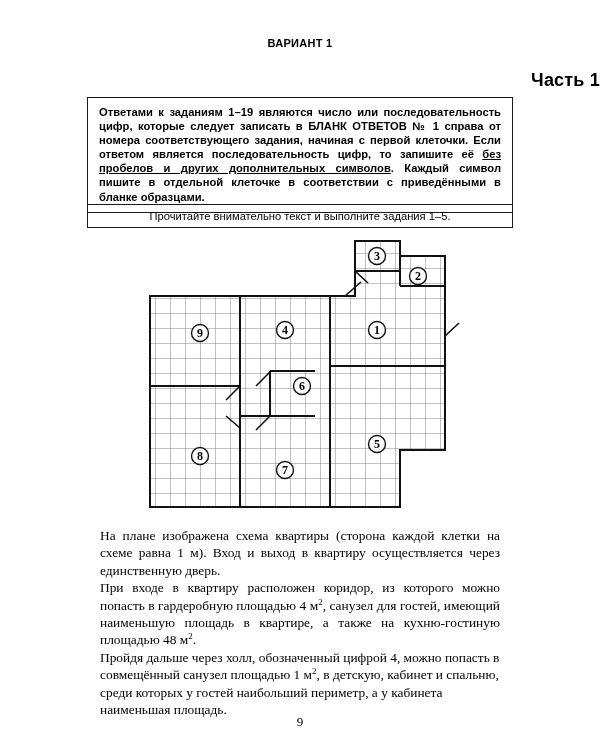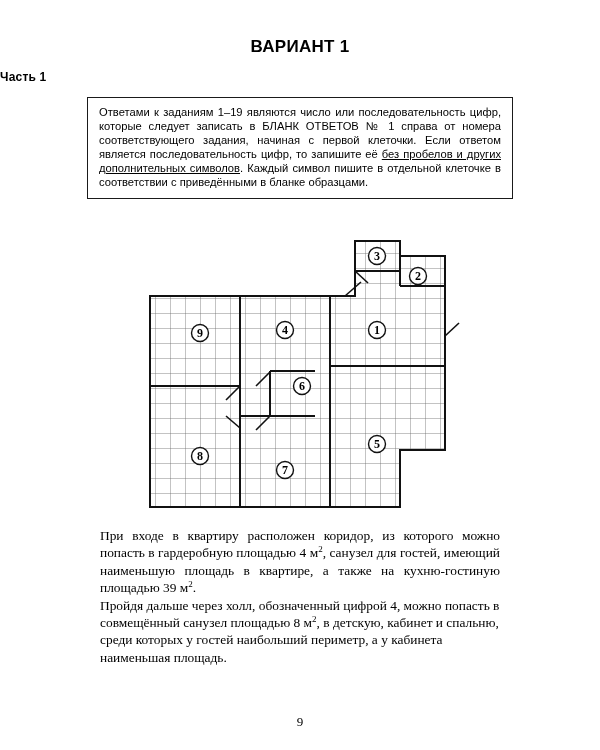--- a/index.html
+++ b/index.html
@@ -25,52 +25,53 @@
 
   
   .variant-title {
     position: absolute;
     left: 0;
     top: 37px;
     width: 600px;
     text-align: center;
     font-family: "Liberation Sans", sans-serif;
     font-weight: bold;
-    font-size: 17px;
+    font-size: 11px;
     letter-spacing: 0.3px;
   }
   .part-title {
     position: absolute;
     left: 0;
     top: 70px;
     width: 600px;
-    text-align: left;
-    font-family: "Liberation Sans", sans-serif;
-    font-weight: bold;
-    font-size: 12px;
+    text-align: right;
+    font-family: "Liberation Sans", sans-serif;
+    font-weight: bold;
+    font-size: 18px;
     letter-spacing: 0.2px;
   }
 
   
   .instr-box {
     position: absolute;
     left: 87px;
     top: 97px;
     width: 426px;
     box-sizing: border-box;
     border: 1.4px solid #1a1a1a;
     padding: 7px 11px 8px 11px;
     font-family: "Liberation Sans", sans-serif;
     font-size: 11.2px;
     line-height: 14.1px;
     text-align: justify;
   }
   .instr-box p {
     margin: 0;
     text-align: justify;
+    font-weight: bold;
   }
   .u { text-decoration: underline; }
 
   
   .read-box {
     position: absolute;
     left: 87px;
     top: 204px;
     width: 426px;
     height: 24px;
@@ -144,20 +145,23 @@
 
 <div class="page">
 
   <div class="variant-title">ВАРИАНТ 1</div>
   <div class="part-title">Часть 1</div>
 
   <div class="instr-box">
     <p><span>Ответами к заданиям 1–19 являются число или последовательность цифр, которые следует записать в БЛАНК ОТВЕТОВ № 1 справа от номера соответствующего задания, начиная с первой клеточки. Если ответом является последовательность цифр, то запишите её </span><span class="u">без пробелов и других дополнительных символов</span><span>. Каждый символ пишите в отдельной клеточке в соответствии с приведёнными в бланке образцами.</span></p>
   </div>
 
+  <div class="read-box">
+    <span>Прочитайте внимательно текст и выполните задания 1–5.</span>
+  </div>
 
   <div class="plan-wrap">
     <svg class="plan-svg" width="320" height="278" viewBox="0 0 320 278" xmlns="http://www.w3.org/2000/svg">
       <defs>
         <pattern id="gridcells" width="15" height="15" patternUnits="userSpaceOnUse">
           <path d="M 15 0 L 0 0 0 15" fill="none" stroke="#6a6a6a" stroke-width="0.8"></path>
         </pattern>
         <clipPath id="planclip">
           <path d="M 215,3 L 260,3 L 260,18 L 305,18 L 305,212 L 260,212 L 260,269 L 10,269 L 10,58 L 215,58 Z"></path>
         </clipPath>
@@ -234,19 +238,20 @@
         </g>
         <g>
           <circle cx="60" cy="95" r="8.5" fill="#ffffff" stroke="#111111" stroke-width="1.4"></circle>
           <text class="room-num" x="60" y="95">9</text>
         </g>
       </g>
     </svg>
   </div>
 
   <div class="body-text">
-    <p><span>При входе в квартиру расположен коридор, из которого можно попасть в гардеробную площадью 4 м</span><sup>2</sup><span>, санузел для гостей, имеющий наименьшую площадь в квартире, а также на кухню-гостиную площадью 39 м</span><sup>2</sup><span>.</span></p>
-    <p class="last"><span>Пройдя дальше через холл, обозначенный цифрой 4, можно попасть в совмещённый санузел площадью 8 м</span><sup>2</sup><span>, в детскую, кабинет и спальню, среди которых у гостей наибольший периметр, а у кабинета наименьшая площадь.</span></p>
+    <p>На плане изображена схема квартиры (сторона каждой клетки на схеме равна 1 м). Вход и выход в квартиру осуществляется через единственную дверь.</p>
+    <p><span>При входе в квартиру расположен коридор, из которого можно попасть в гардеробную площадью 4 м</span><sup>2</sup><span>, санузел для гостей, имеющий наименьшую площадь в квартире, а также на кухню-гостиную площадью 48 м</span><sup>2</sup><span>.</span></p>
+    <p class="last"><span>Пройдя дальше через холл, обозначенный цифрой 4, можно попасть в совмещённый санузел площадью 1 м</span><sup>2</sup><span>, в детскую, кабинет и спальню, среди которых у гостей наибольший периметр, а у кабинета наименьшая площадь.</span></p>
   </div>
 
   <div class="page-number">9</div>
 
 </div>
 
 </body></html>

